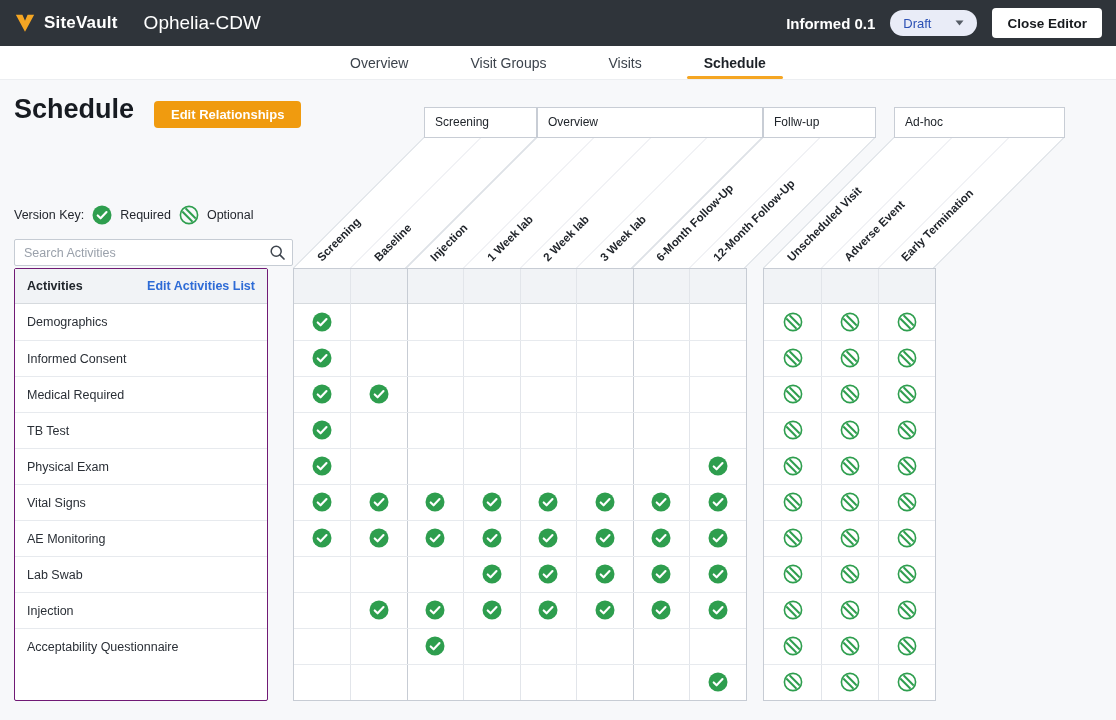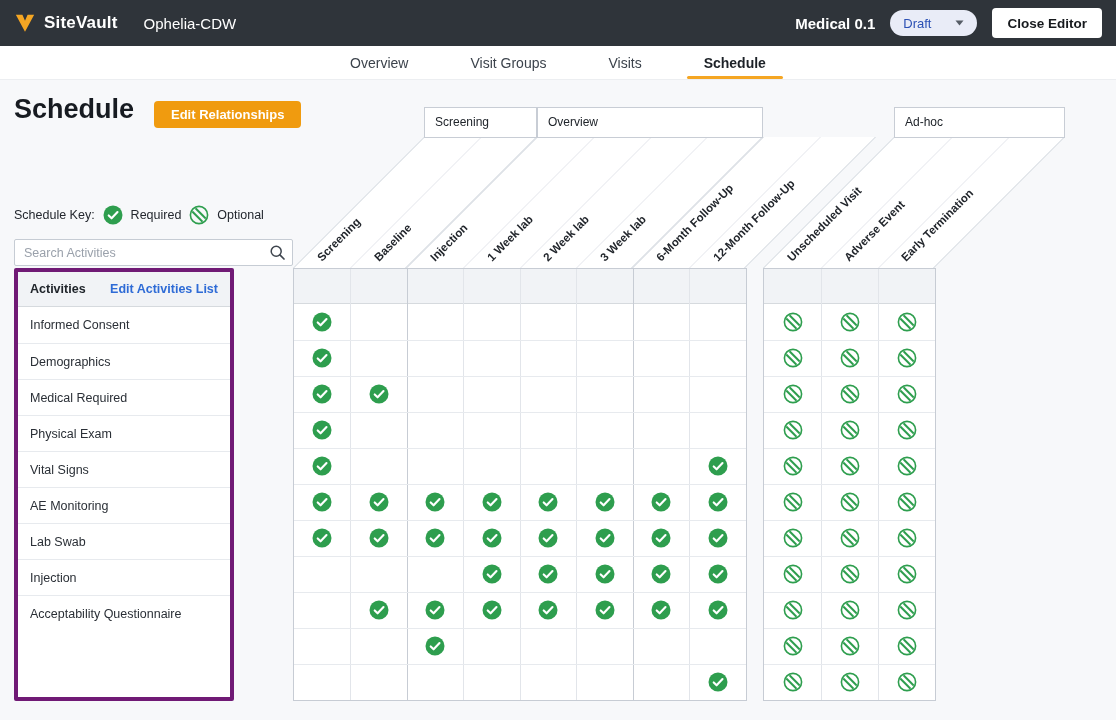--- a/index.html
+++ b/index.html
@@ -2,21 +2,21 @@
 <html><head>
 <meta charset="utf-8">
 <style>
   html,body{margin:0;padding:0;background:#e9eaec;}
   .app{position:relative;width:1116px;height:720px;font-family:"Liberation Sans",sans-serif;background:#f7f8fa;overflow:hidden;}
 
   
   .topbar{position:absolute;top:0;left:0;width:100%;height:46px;background:#2f343a;display:flex;align-items:center;padding:0 14px;box-sizing:border-box;}
   .logo{display:flex;align-items:center;}
   .brand{color:#fff;font-size:17px;font-weight:700;margin-left:8px;letter-spacing:.2px;}
-  .study{color:#fff;font-size:15px;margin-left:26px;}
+  .study{color:#fff;font-size:19px;margin-left:26px;}
   .topbar-right{margin-left:auto;display:flex;align-items:center;gap:15px;}
   .version{color:#fff;font-size:15px;font-weight:600;}
   .status-pill{height:26px;background:#e9ecf7;border:none;border-radius:13px;display:flex;align-items:center;gap:24px;padding:0 13px;cursor:pointer;font-family:inherit;}
   .status-pill .sv{color:#2b50b4;font-size:13px;}
   .close-editor{height:30px;background:#fff;border:none;border-radius:4px;font-weight:700;font-size:13.5px;color:#16191d;padding:0 15px;font-family:inherit;cursor:pointer;}
 
   
   .tabbar{position:absolute;top:46px;left:0;width:100%;height:34px;background:#fff;border-bottom:1px solid #eceef1;display:flex;justify-content:center;box-sizing:border-box;}
   .tab{display:flex;align-items:center;padding:0 4px;margin:0 27px;font-size:14px;color:#3c434c;position:relative;cursor:pointer;}
   .tab.active{font-weight:700;color:#1c2127;}
@@ -35,21 +35,21 @@
   .searchbox .mag{position:absolute;right:7px;top:5px;cursor:pointer;}
 
   
   #matrix-header{position:absolute;left:0;top:0;width:1116px;height:268px;}
   .diag{position:absolute;top:137px;height:131px;background:#fff;border-left:1px solid #ccd1d9;border-right:1px solid #ccd1d9;transform:skewX(-45deg);transform-origin:left bottom;box-sizing:border-box;}
   .diag .sep{position:absolute;top:0;bottom:0;width:1px;background:#e3e6eb;}
   .vg-box{position:absolute;top:107px;height:31px;background:#fff;border:1px solid #c8cdd5;box-sizing:border-box;line-height:29px;padding-left:10px;font-size:12px;color:#20252b;z-index:3;}
   .visit-label{position:absolute;height:14px;line-height:14px;transform:rotate(-45deg);transform-origin:left bottom;font-size:11.5px;font-weight:600;color:#22262c;white-space:nowrap;z-index:4;}
 
   
-  .activities-table{position:absolute;left:14px;top:268px;width:220px;height:433px;background:#fff;border:4px solid #701a75;border-radius:2px;box-sizing:border-box;}
+  .activities-table{position:absolute;left:14px;top:268px;width:254px;height:433px;background:#fff;border:1px solid #701a75;border-radius:2px;box-sizing:border-box;}
   .at-head{height:35px;background:#f1f3f6;border-bottom:1px solid #d6dade;display:flex;align-items:center;justify-content:space-between;padding:0 12px;box-sizing:border-box;}
   .at-head .t{font-size:12.5px;font-weight:700;color:#20252b;}
   .at-head a{font-size:12.5px;font-weight:700;color:#2e6bd6;text-decoration:none;cursor:pointer;}
   .arow{height:36px;line-height:36px;padding-left:12px;font-size:12.5px;color:#2a2f36;box-sizing:border-box;white-space:nowrap;overflow:hidden;}
   .arow + .arow{border-top:1px solid #e7eaee;}
 
   
   .grid{position:absolute;top:268px;height:433px;background:#fff;border:1px solid #c7ccd4;box-sizing:border-box;}
   .strip{position:absolute;left:0;top:0;width:100%;height:35px;background:#f1f3f6;border-bottom:1px solid #d6dade;box-sizing:border-box;}
   .vline{position:absolute;top:0;height:431px;width:1px;background:#e2e5ea;}
@@ -64,21 +64,21 @@
 
   <header class="topbar">
     <span class="logo">
       <svg width="22" height="22" viewBox="0 0 24 24">
           <polygon points="2,3 9.2,3 12,9.6 14.8,3 22,3 12,21.5" fill="#f5a623"></polygon>
         </svg>
     </span>
     <span class="brand">SiteVault</span>
     <span class="study">Ophelia-CDW</span>
     <div class="topbar-right">
-      <span class="version">Medical 0.1</span>
+      <span class="version">Informed 0.1</span>
       <button class="status-pill">
         <span class="sv">Draft</span>
         <svg width="9" height="6" viewBox="0 0 9 6">
             <polygon points="0.5,0.5 8.5,0.5 4.5,5.5" fill="#565d66"></polygon>
           </svg>
       </button>
       <button class="close-editor">Close Editor</button>
     </div>
   </header>
 
@@ -87,21 +87,21 @@
       <div class="tab">Visit Groups</div>
       <div class="tab">Visits</div>
       <div class="tab active">Schedule</div>
     </nav>
 
   <main>
     <h1 class="page-title">Schedule</h1>
     <button class="edit-rel">Edit Relationships</button>
 
     <div class="schedule-key">
-      <span>Schedule Key:</span>
+      <span>Version Key:</span>
       <span class="skey-icon" id="key-required-icon">
           <svg width="20" height="20" viewBox="0 0 20 20">
             <circle cx="10" cy="10" r="9.5" fill="#2e9e4e"></circle>
             <path d="M5.7 10.4l2.9 2.9 5.9-6.3" fill="none" stroke="#fff" stroke-width="2.1" stroke-linecap="round" stroke-linejoin="round"></path>
           </svg>
         </span>
       <span>Required</span>
       <span class="skey-icon" id="key-optional-icon">
           <svg width="20" height="20" viewBox="0 0 20 20">
             <circle cx="10" cy="10" r="8.6" fill="none" stroke="#2e9e4e" stroke-width="1.6"></circle>
@@ -129,20 +129,21 @@
         <div class="vg-box" style="left: 424px; width: 113px;">Screening</div>
         <div class="diag" style="left: 406px; width: 226px;">
           <div class="sep" style="left: 56px;"></div>
           <div class="sep" style="left: 112.5px;"></div>
           <div class="sep" style="left: 169px;"></div>
         </div>
         <div class="vg-box" style="left: 537px; width: 226px;">Overview</div>
         <div class="diag" style="left: 632px; width: 113px;">
           <div class="sep" style="left: 56px;"></div>
         </div>
+        <div class="vg-box" style="left: 763px; width: 113px;">Follw-up</div>
         <div class="diag" style="left: 763px; width: 171px;">
           <div class="sep" style="left: 56.5px;"></div>
           <div class="sep" style="left: 113.5px;"></div>
         </div>
         <div class="vg-box" style="left: 894px; width: 171px;">Ad-hoc</div>
         <span class="visit-label" style="left: 324px; top: 250px;">Screening</span>
         <span class="visit-label" style="left: 380.5px; top: 250px;">Baseline</span>
         <span class="visit-label" style="left: 437px; top: 250px;">Injection</span>
         <span class="visit-label" style="left: 493.5px; top: 250px;">1 Week lab</span>
         <span class="visit-label" style="left: 550px; top: 250px;">2 Week lab</span>
@@ -153,23 +154,24 @@
         <span class="visit-label" style="left: 851px; top: 250px;">Adverse Event</span>
         <span class="visit-label" style="left: 908px; top: 250px;">Early Termination</span>
       </div>
 
     <div class="activities-table">
       <div class="at-head">
         <span class="t">Activities</span>
         <a>Edit Activities List</a>
       </div>
       <div id="activities-rows">
+          <div class="arow">Demographics</div>
           <div class="arow">Informed Consent</div>
-          <div class="arow">Demographics</div>
           <div class="arow">Medical Required</div>
+          <div class="arow">TB Test</div>
           <div class="arow">Physical Exam</div>
           <div class="arow">Vital Signs</div>
           <div class="arow">AE Monitoring</div>
           <div class="arow">Lab Swab</div>
           <div class="arow">Injection</div>
           <div class="arow">Acceptability Questionnaire</div>
         </div>
     </div>
 
     <div id="grid-main" class="grid" style="left: 293px; width: 454px;">

